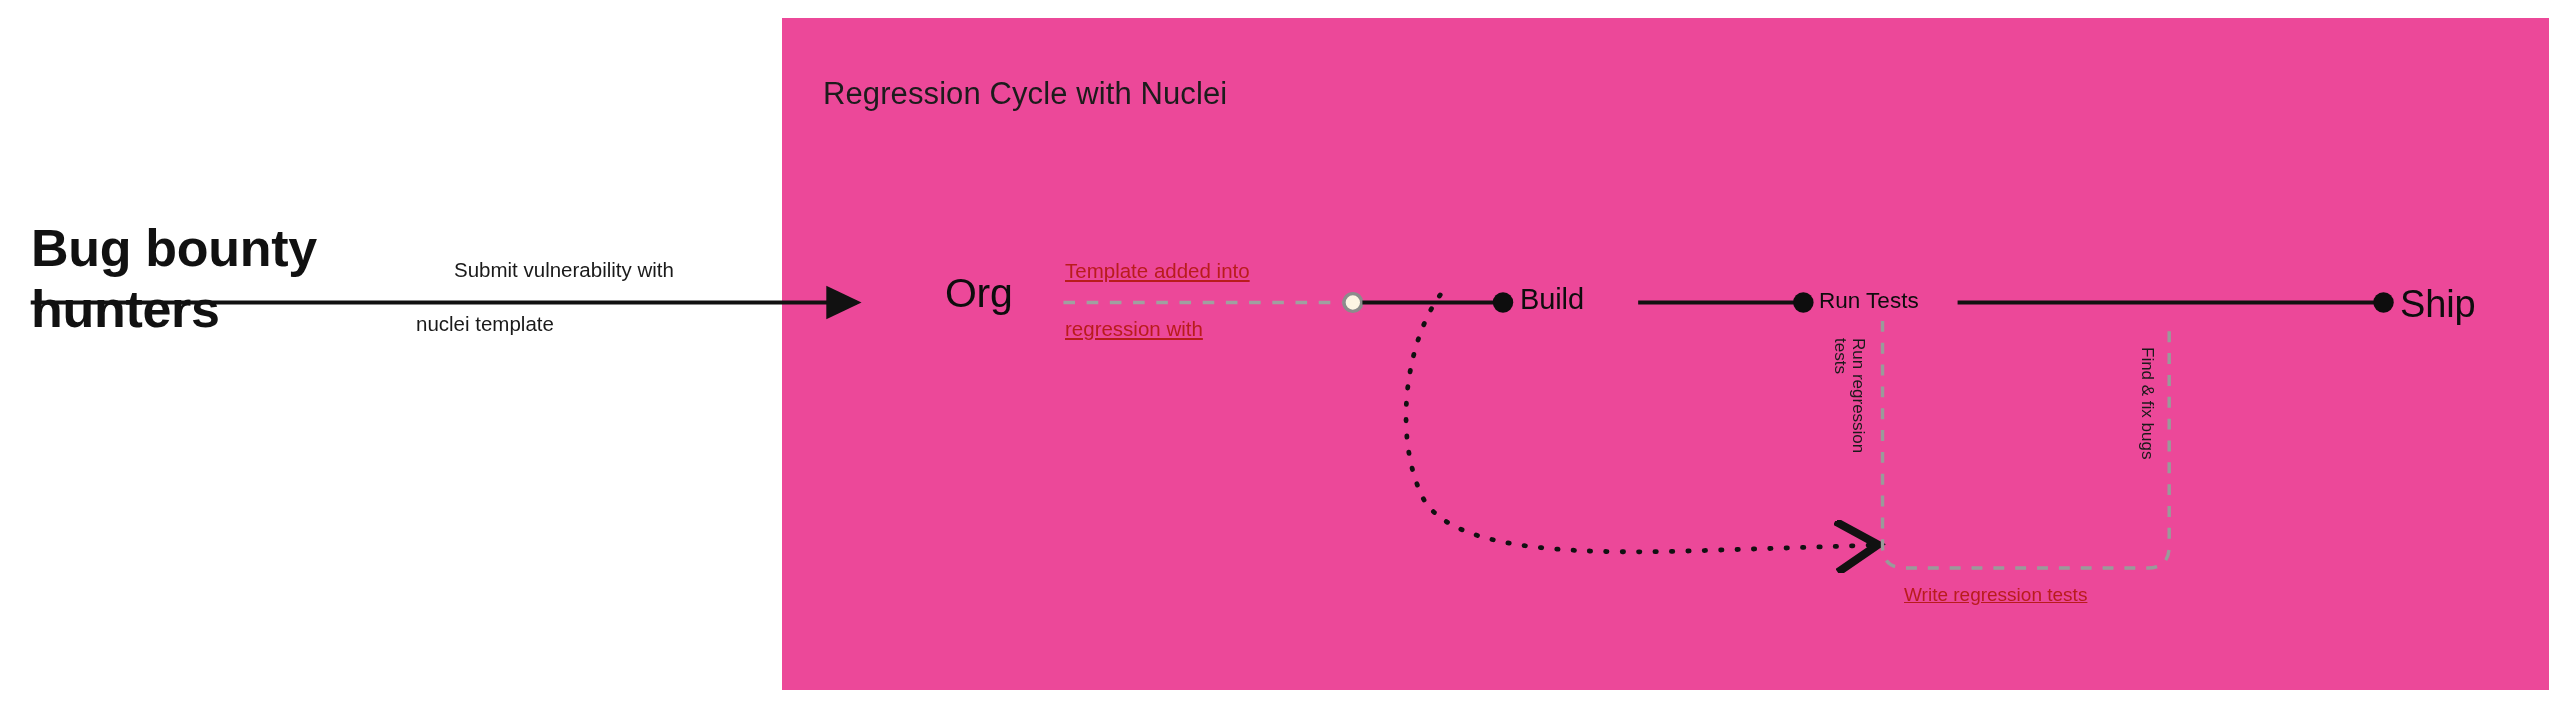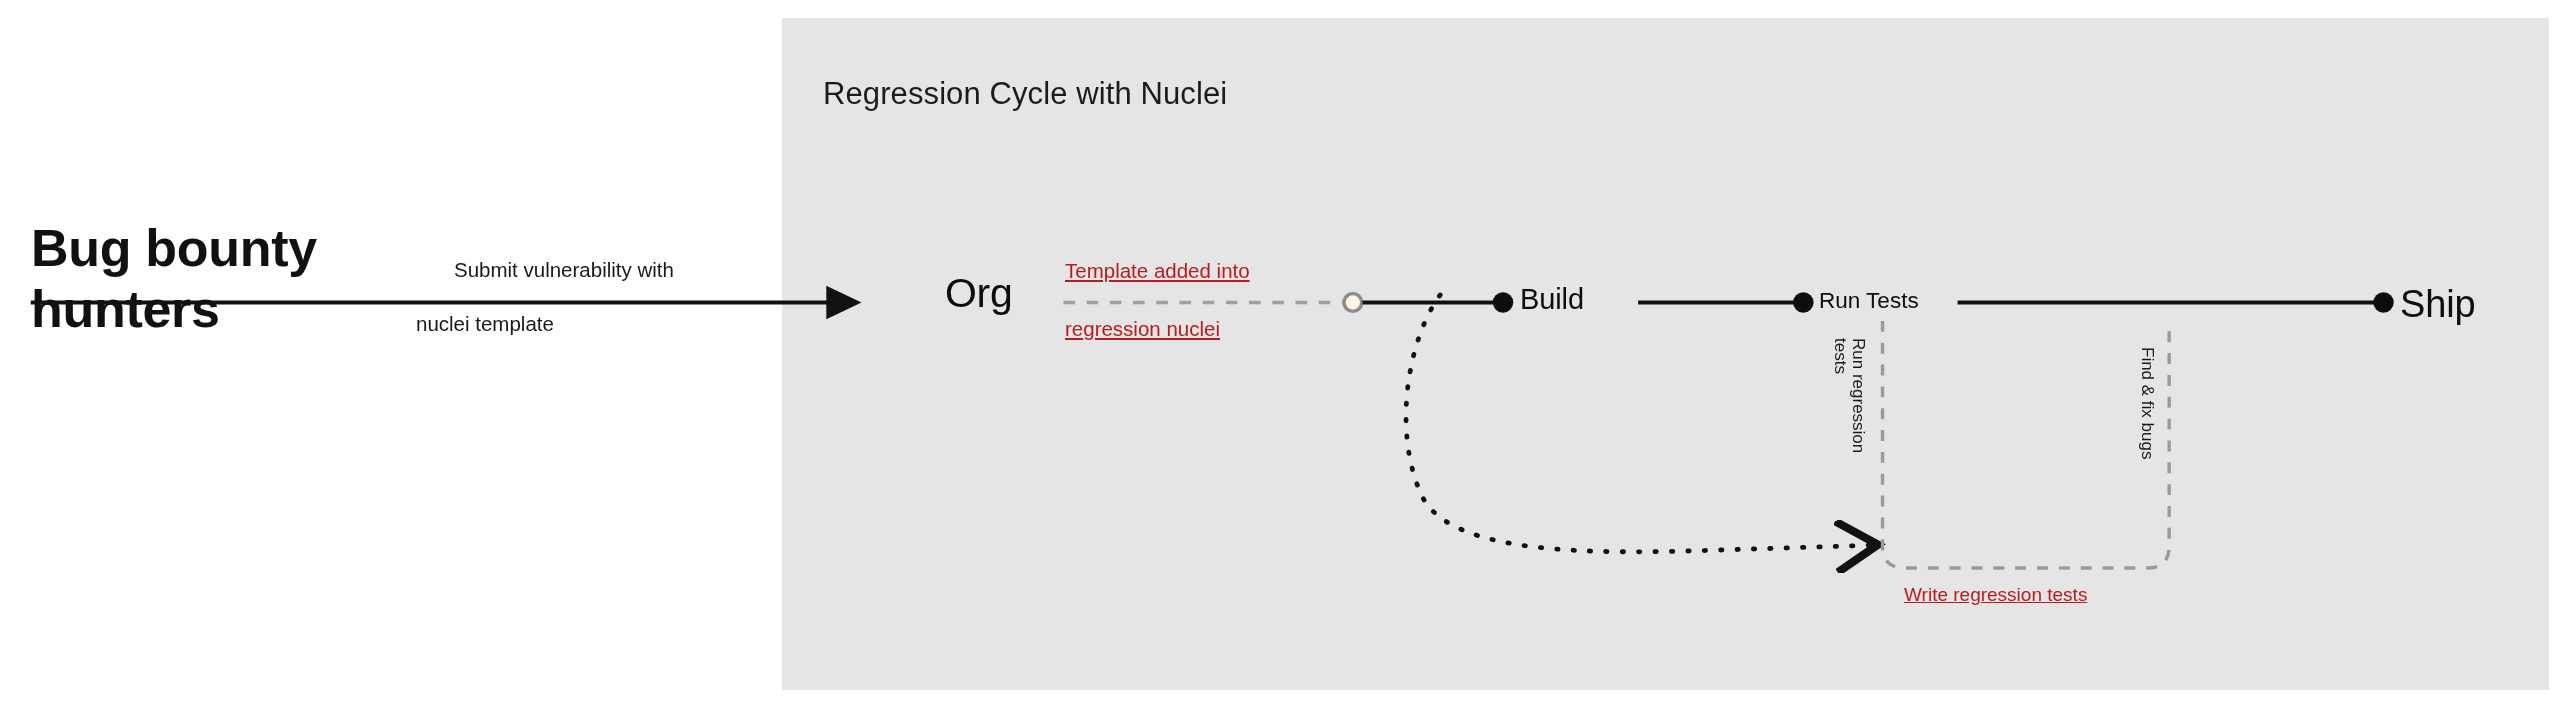--- a/index.html
+++ b/index.html
@@ -120,35 +120,35 @@
 
 <div id="stage" style="background: rgb(255, 255, 255);">
 
   <div class="actor-title">Bug bounty
 hunters</div>
 
   <div class="edge-label submit-label-top">Submit vulnerability with</div>
 
   <div class="edge-label submit-label-bottom">nuclei template</div>
 
-  <div id="panel" style="background: #e5e5e5;">
+  <div id="panel" style="background: #ec4899;">
     <div id="panel-title">Regression Cycle with Nuclei</div>
   </div>
 
   <div class="node-label node-org">Org</div>
 
   <div class="node-label node-build">Build</div>
 
   <div class="node-label node-runtests">Run Tests</div>
 
   <div class="node-label node-ship">Ship</div>
 
   <div class="flow-label tmpl-top">Template added into</div>
 
-  <div class="flow-label tmpl-bottom">regression nuclei</div>
+  <div class="flow-label tmpl-bottom">regression with</div>
 
   <div class="flow-label write-tests">Write regression tests</div>
 
   <div class="vlabel vlabel-run">
     <span>Run regression</span>
     <span>tests</span>
   </div>
 
   <div class="vlabel vlabel-find">Find &amp; fix bugs</div>
 

